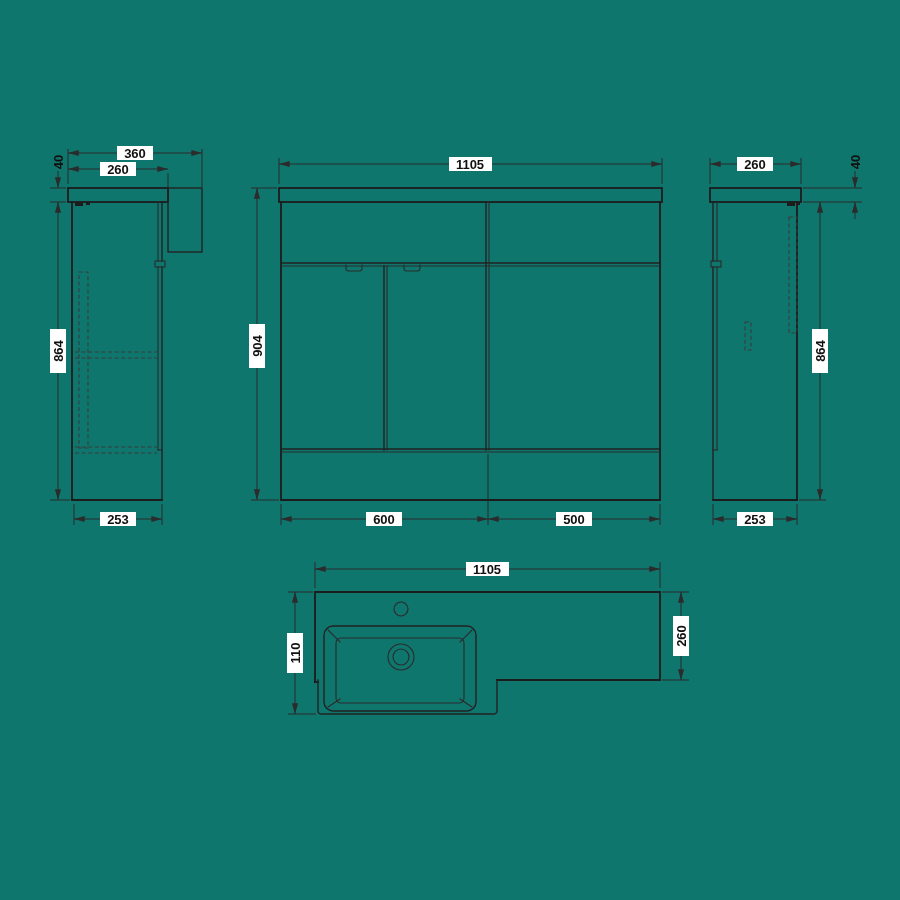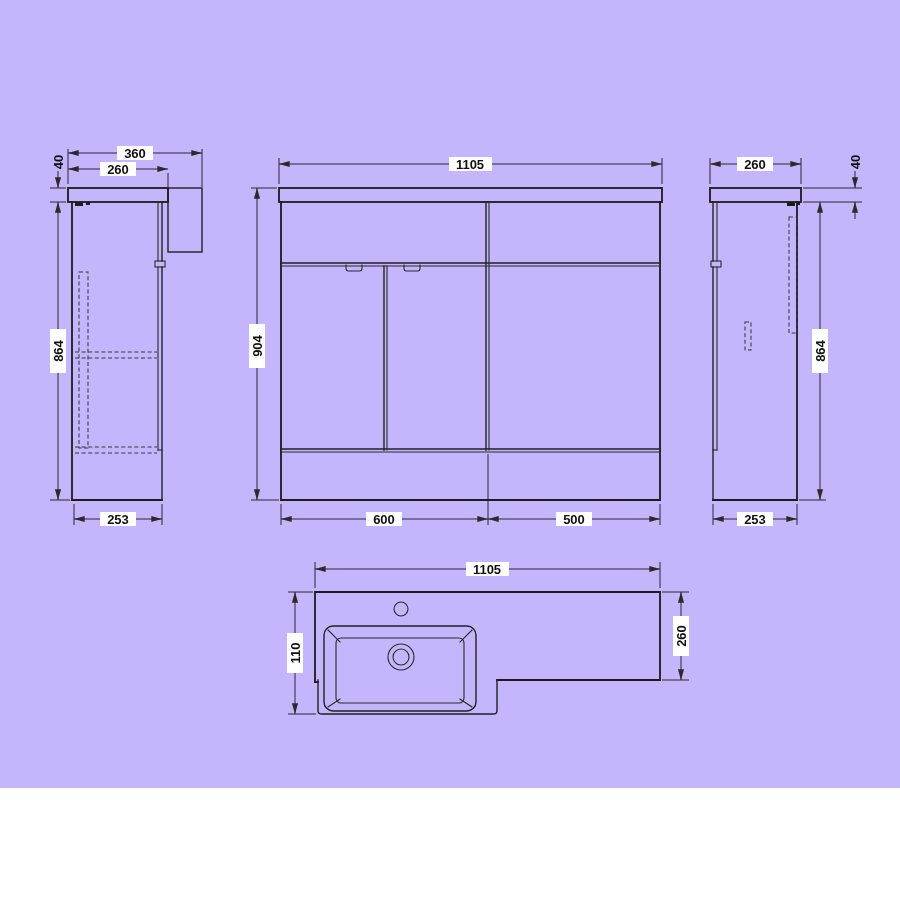--- a/index.html
+++ b/index.html
@@ -1,16 +1,16 @@
 <!DOCTYPE html>
 <html><head>
 <meta charset="utf-8">
 <style>
   html,body{margin:0;padding:0;background:#fff;}
-  .canvas{position:relative;width:900px;height:788px;background:#c4b5fd;overflow:hidden;
+  .canvas{position:relative;width:900px;height:900px;background:#0f766e;overflow:hidden;
           font-family:"Liberation Sans",sans-serif;}
   svg{display:block}
   .outline{stroke:#1c1c1c;stroke-width:1.8;fill:none;stroke-linecap:square}
   .mid{stroke:#222;stroke-width:1.4;fill:none;stroke-linecap:square}
   .thin{stroke:#2a2a2a;stroke-width:1.1;fill:none;stroke-linecap:square}
   .dim{stroke:#2b2b2b;stroke-width:1;fill:none}
   .dash{stroke:#3a3a3a;stroke-width:1.05;fill:none;stroke-dasharray:4 2.6}
   .patch{fill:#ffffff;stroke:none}
   .dimtext{font:bold 13px "Liberation Sans",sans-serif;fill:#101010;text-anchor:middle}
   .solidfill{fill:#1c1c1c;stroke:none}

